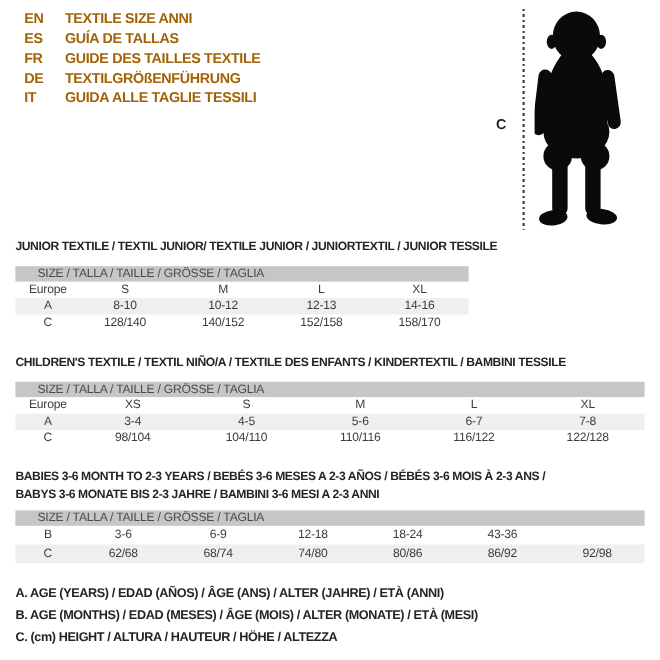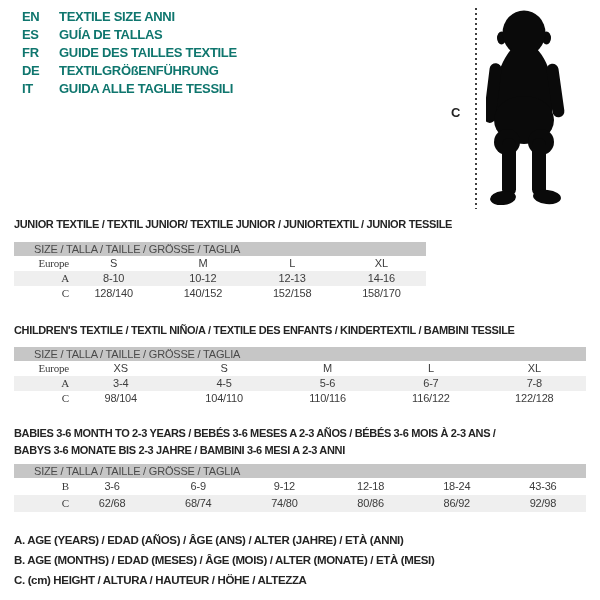--- a/index.html
+++ b/index.html
@@ -5,21 +5,21 @@
   html,body{margin:0;padding:0;}
   body{
     width:600px;height:600px;background:#ffffff;position:relative;overflow:hidden;
     font-family:"Liberation Sans", sans-serif;color:var(--text,#3c3c3c);
     -webkit-font-smoothing:antialiased;
   }
   .page{position:absolute;inset:0;background:#fff;}
 
   
   .lang-block{position:absolute;left:22px;top:8px;}
-  .lang-row{display:flex;font-weight:700;font-size:13px;line-height:18px;color:#0f766e;letter-spacing:-0.3px;}
+  .lang-row{display:flex;font-weight:700;font-size:13px;line-height:18px;color:#a16207;letter-spacing:-0.3px;}
   .lang-code{width:37px;flex:0 0 37px;}
 
   
   .dotted-line{
     position:absolute;left:475px;top:8px;width:2px;height:201px;
     background:repeating-linear-gradient(to bottom,#3f3f3f 0 2px,transparent 2px 5px);
   }
   .measure-label{position:absolute;left:451px;top:105px;font-weight:700;font-size:13px;color:#232323;}
   svg.baby{position:absolute;left:486px;top:8px;}
   .baby *{fill:var(--silhouette,#0a0a0a);}
@@ -35,21 +35,21 @@
   .sec-1 .table{width:572px;margin-top:8px;}
   .sec-2 .table{width:572px;margin-top:5px;}
   .t-head{
     height:14px;line-height:14px;background:var(--table_header_bg,#c6c6c6);
     color:#4a4a4a;font-size:11px;padding-left:20px;letter-spacing:-0.2px;
   }
   .t-row{display:grid;height:15px;line-height:15px;font-size:11px;letter-spacing:-0.2px;}
   .sec-2 .t-row{height:17px;line-height:17px;}
   .t-row.shaded{background:var(--row_alt_bg,#efefef);}
   .t-cell{text-align:center;overflow:hidden;}
-  .t-cell.label{text-align:right;padding-left:4px;font-family:Liberation Serif, serif;}
+  .t-cell.label{text-align:center;padding-left:4px;}
 
   
   .notes{position:absolute;left:14px;top:530px;}
   .note-line{font-weight:700;font-size:11.5px;line-height:20px;color:#242424;letter-spacing:-0.35px;white-space:nowrap;}
 </style>
 </head>
 <body>
 
 <div class="page">
 
@@ -156,21 +156,20 @@
       </section>
       <section class="section sec-2">
         <div class="section-title">BABIES 3-6 MONTH TO 2-3 YEARS / BEBÉS 3-6 MESES A 2-3 AÑOS / BÉBÉS 3-6 MOIS À 2-3 ANS /</div>
         <div class="section-title">BABYS 3-6 MONATE BIS 2-3 JAHRE / BAMBINI 3-6 MESI A 2-3 ANNI</div>
         <div class="table">
           <div class="t-head">SIZE / TALLA / TAILLE / GRÖSSE / TAGLIA</div>
           <div class="t-row" style="grid-template-columns: 55px repeat(6, 1fr);">
             <span class="t-cell label">B</span>
             <span class="t-cell">3-6</span>
             <span class="t-cell">6-9</span>
-            <span class="t-cell">9-12</span>
             <span class="t-cell">12-18</span>
             <span class="t-cell">18-24</span>
             <span class="t-cell">43-36</span>
           </div>
           <div class="t-row shaded" style="grid-template-columns: 55px repeat(6, 1fr);">
             <span class="t-cell label">C</span>
             <span class="t-cell">62/68</span>
             <span class="t-cell">68/74</span>
             <span class="t-cell">74/80</span>
             <span class="t-cell">80/86</span>

